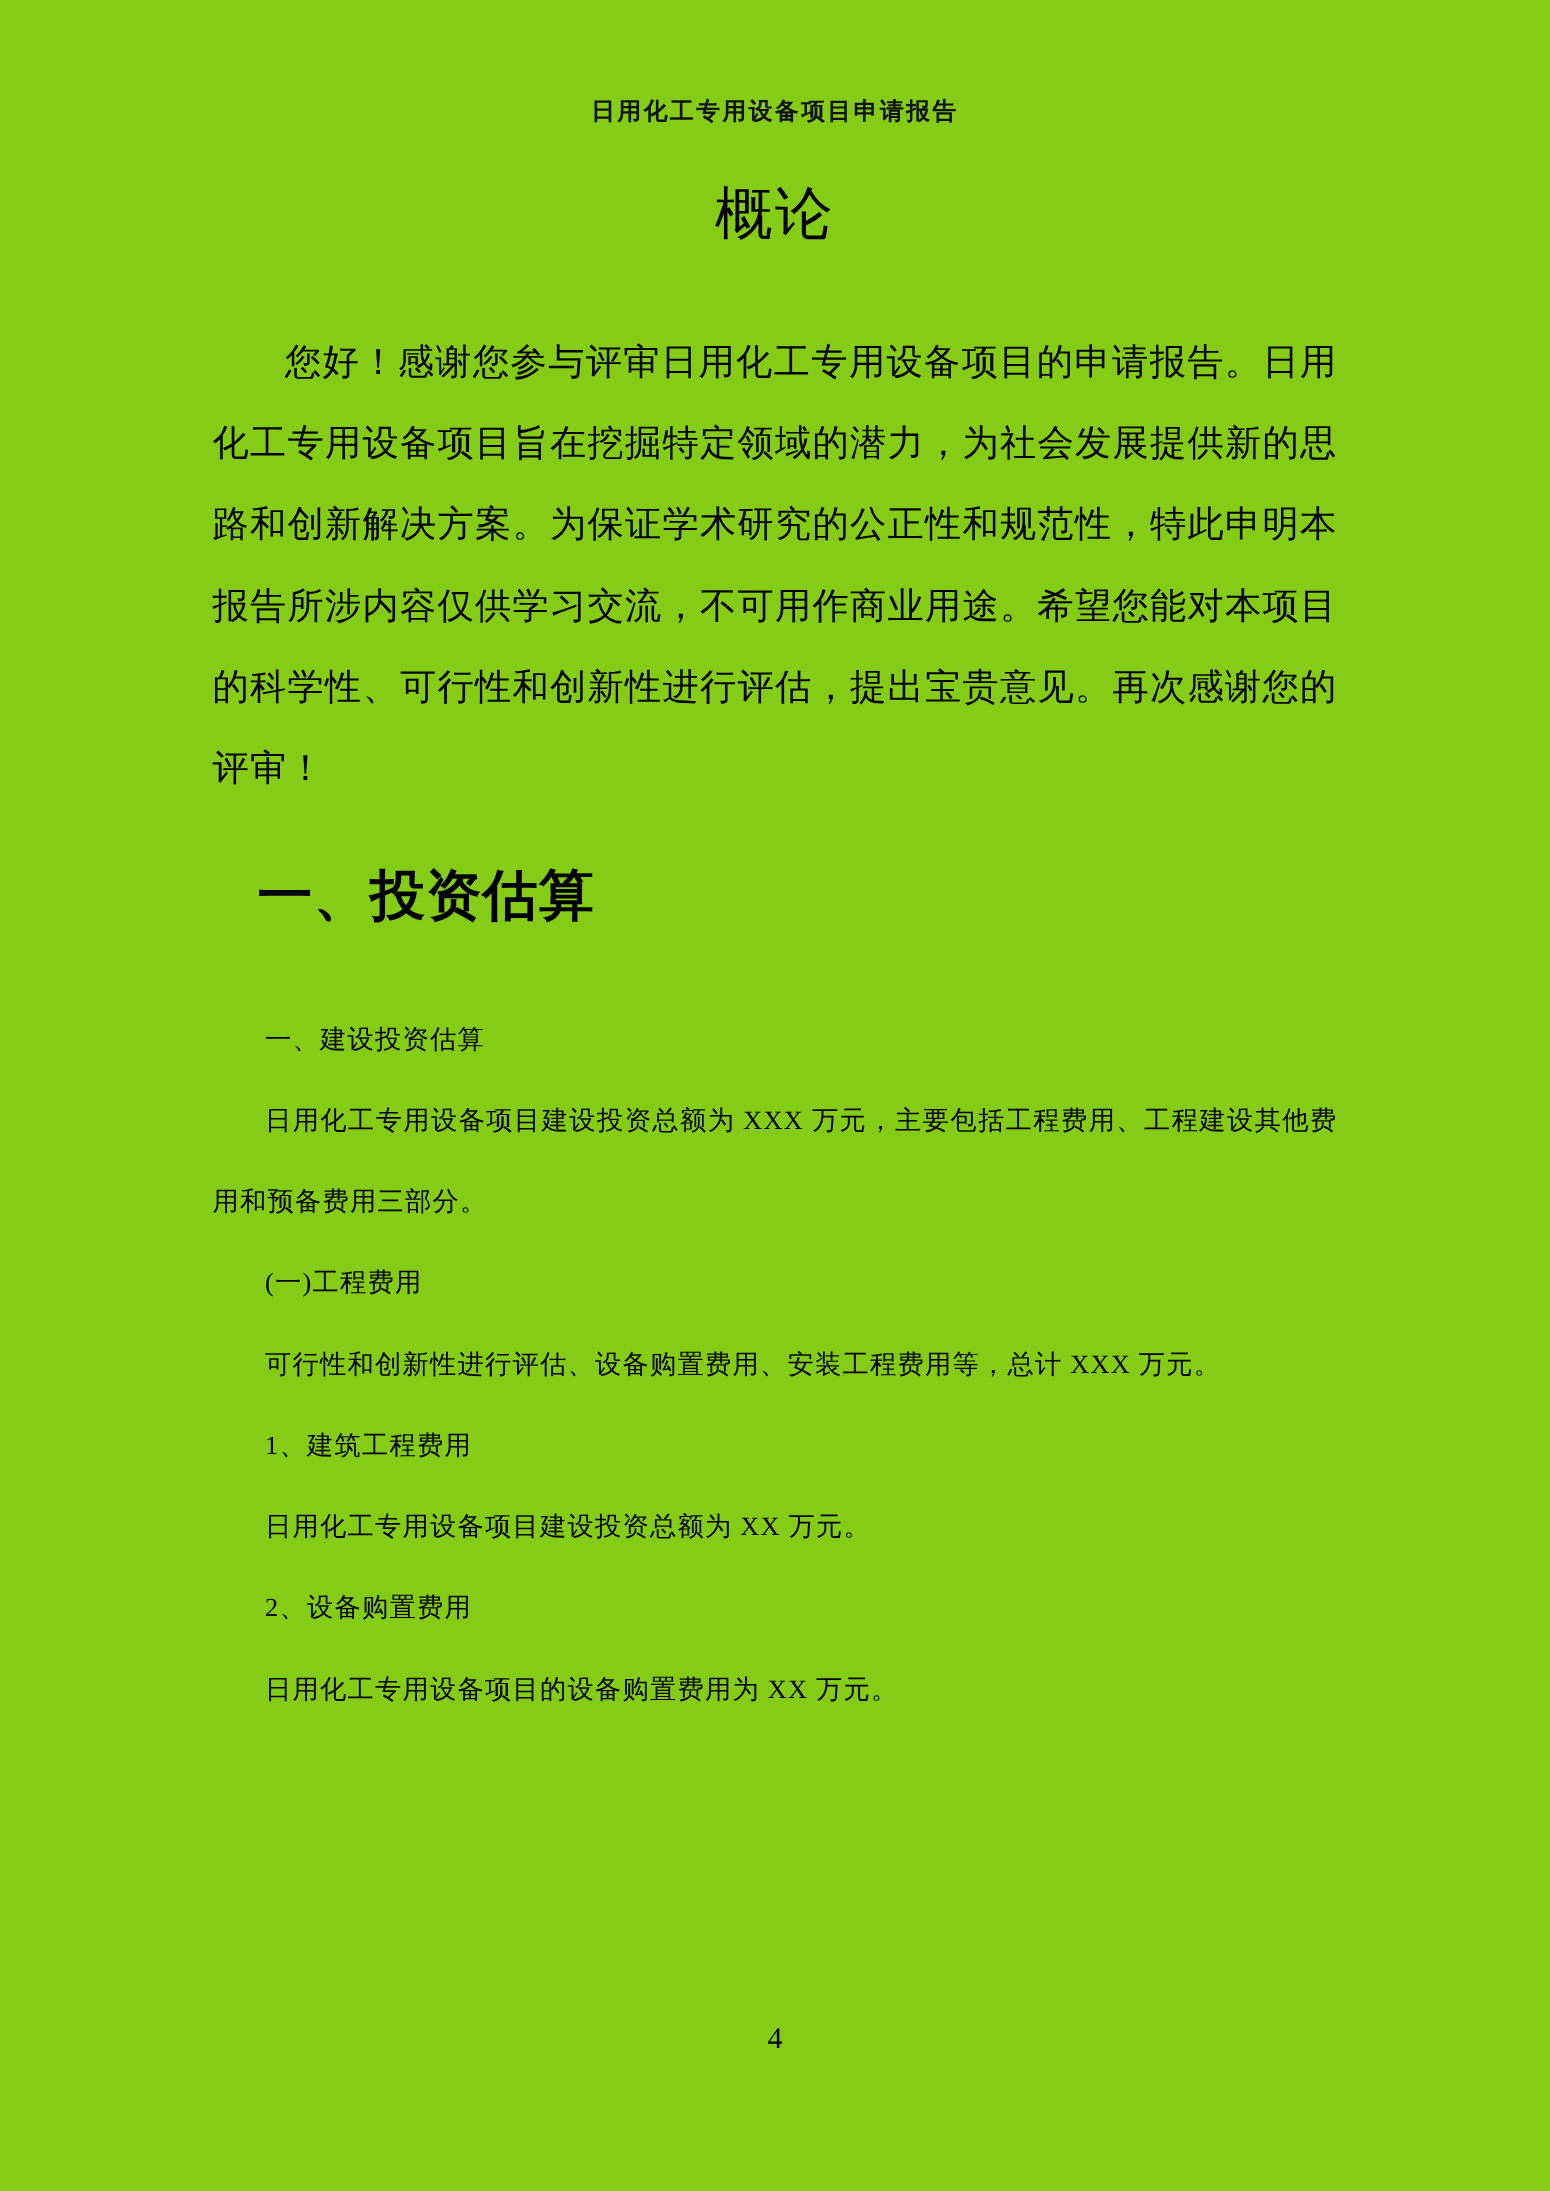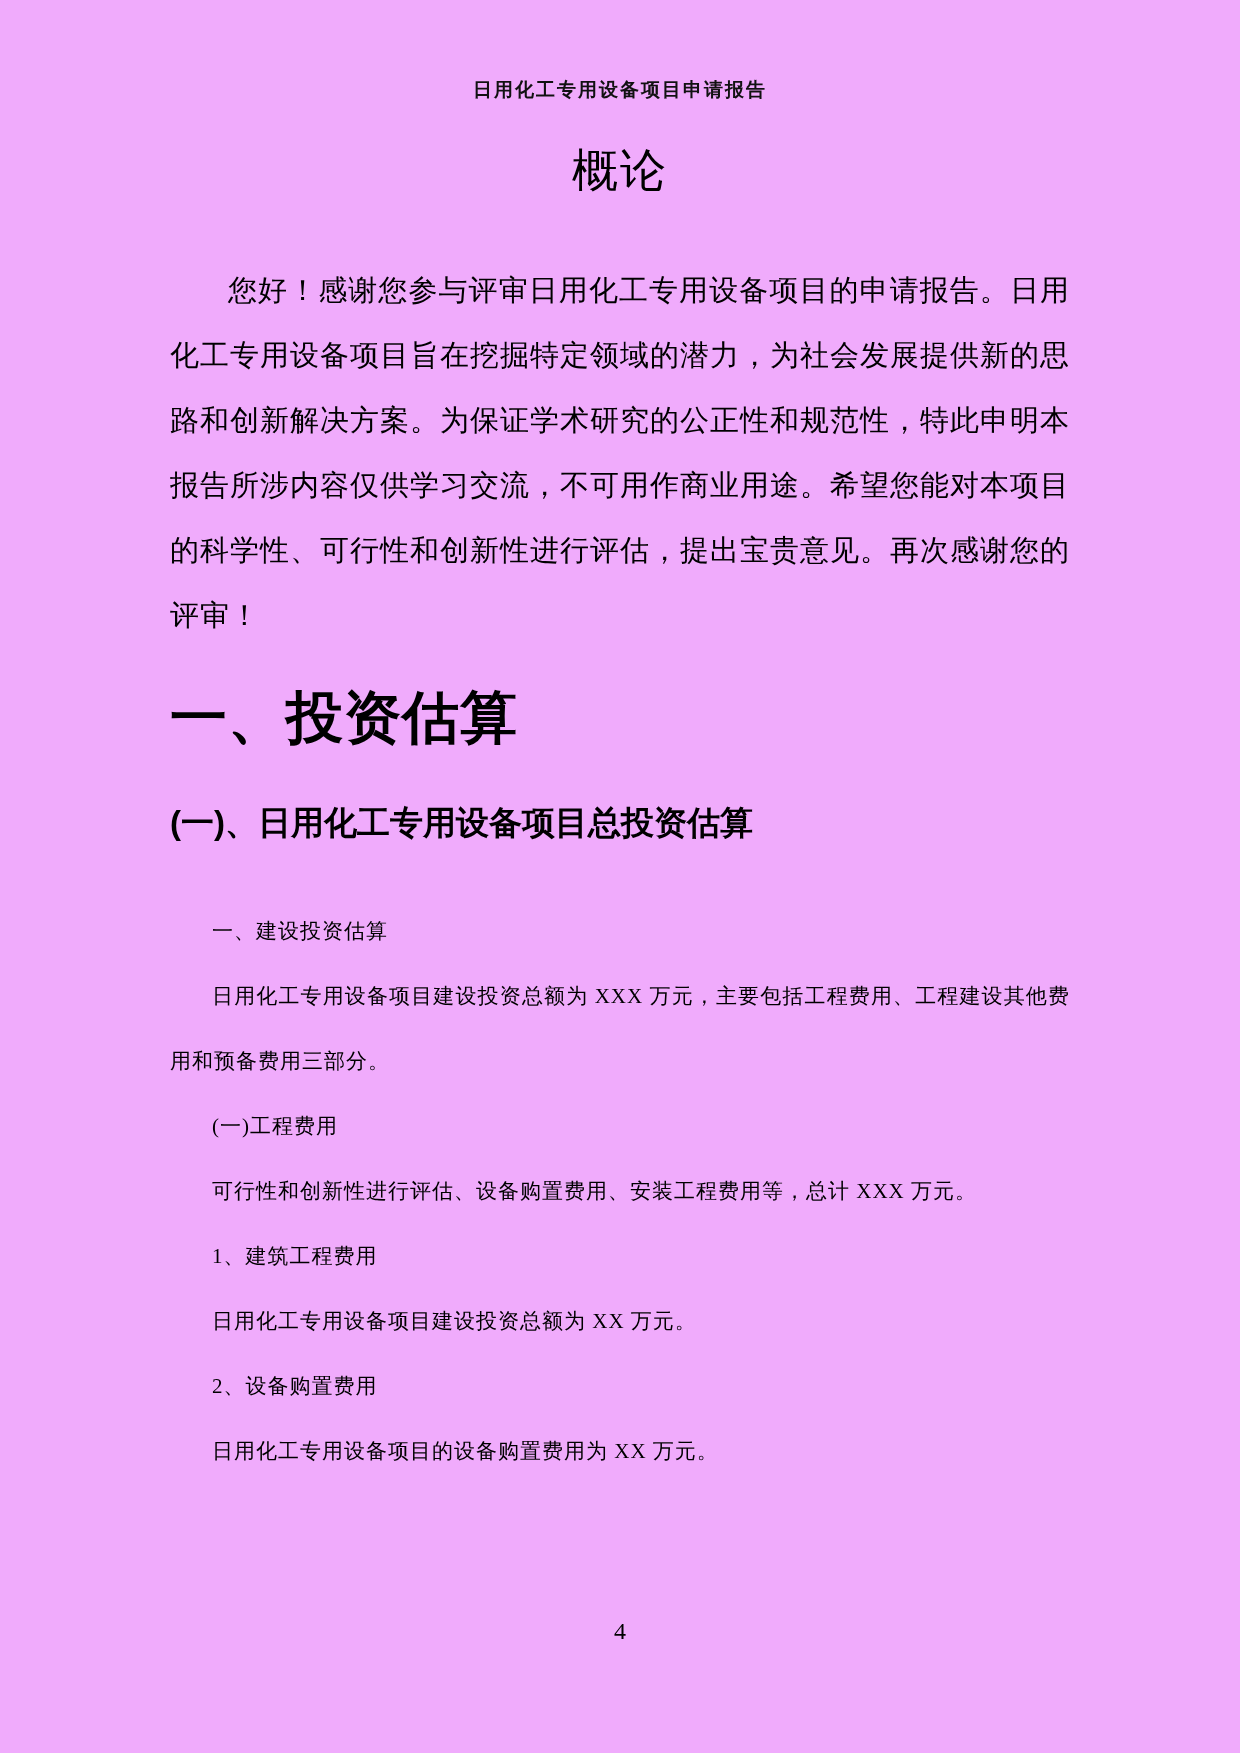--- a/index.html
+++ b/index.html
@@ -5,21 +5,21 @@
   html, body {
     margin: 0;
     padding: 0;
     background: #888;
   }
   .page {
     position: relative;
     width: 1240px;
     height: 1753px;
     margin: 0 auto;
-    background: #f0abfc;
+    background: #84cc16;
     box-sizing: border-box;
     padding: 78px 170px 0 170px;
     overflow: hidden;
     color: #000000;
     font-family: "Liberation Serif", "DejaVu Serif", serif;
   }
   .running-header {
     text-align: center;
     font-size: 19px;
     line-height: 24px;
@@ -39,25 +39,26 @@
   .intro {
     margin-top: 60px;
     font-size: 29px;
     line-height: 65px;
     text-align: justify;
     text-indent: 2em;
     letter-spacing: 1px;
   }
   .section-heading {
     margin-top: 40px;
-    font-size: 57px;
+    font-size: 44px;
     line-height: 58px;
     font-weight: bold;
     font-family: "Liberation Sans", "DejaVu Sans", sans-serif;
     letter-spacing: 1px;
+    margin-left: 36px;
   }
   .subsection-heading {
     margin-top: 54px;
     font-size: 33px;
     line-height: 46px;
     font-weight: bold;
     font-family: "Liberation Sans", "DejaVu Sans", sans-serif;
   }
   .body-sections {
     margin-top: 53px;
@@ -86,21 +87,20 @@
 <div class="page">
 
   <div class="running-header">日用化工专用设备项目申请报告</div>
 
   <h1 class="doc-title">概论</h1>
 
   <p class="intro">您好！感谢您参与评审日用化工专用设备项目的申请报告。日用化工专用设备项目旨在挖掘特定领域的潜力，为社会发展提供新的思路和创新解决方案。为保证学术研究的公正性和规范性，特此申明本报告所涉内容仅供学习交流，不可用作商业用途。希望您能对本项目的科学性、可行性和创新性进行评估，提出宝贵意见。再次感谢您的评审！</p>
 
   <h2 class="section-heading">一、投资估算</h2>
 
-  <h3 class="subsection-heading">(一)、日用化工专用设备项目总投资估算</h3>
 
   <div class="body-sections">
     <p>一、建设投资估算</p>
     <p>日用化工专用设备项目建设投资总额为 XXX 万元，主要包括工程费用、工程建设其他费用和预备费用三部分。</p>
     <p>(一)工程费用</p>
     <p>可行性和创新性进行评估、设备购置费用、安装工程费用等，总计 XXX 万元。</p>
     <p>1、建筑工程费用</p>
     <p>日用化工专用设备项目建设投资总额为 XX 万元。</p>
     <p>2、设备购置费用</p>
     <p>日用化工专用设备项目的设备购置费用为 XX 万元。</p>

